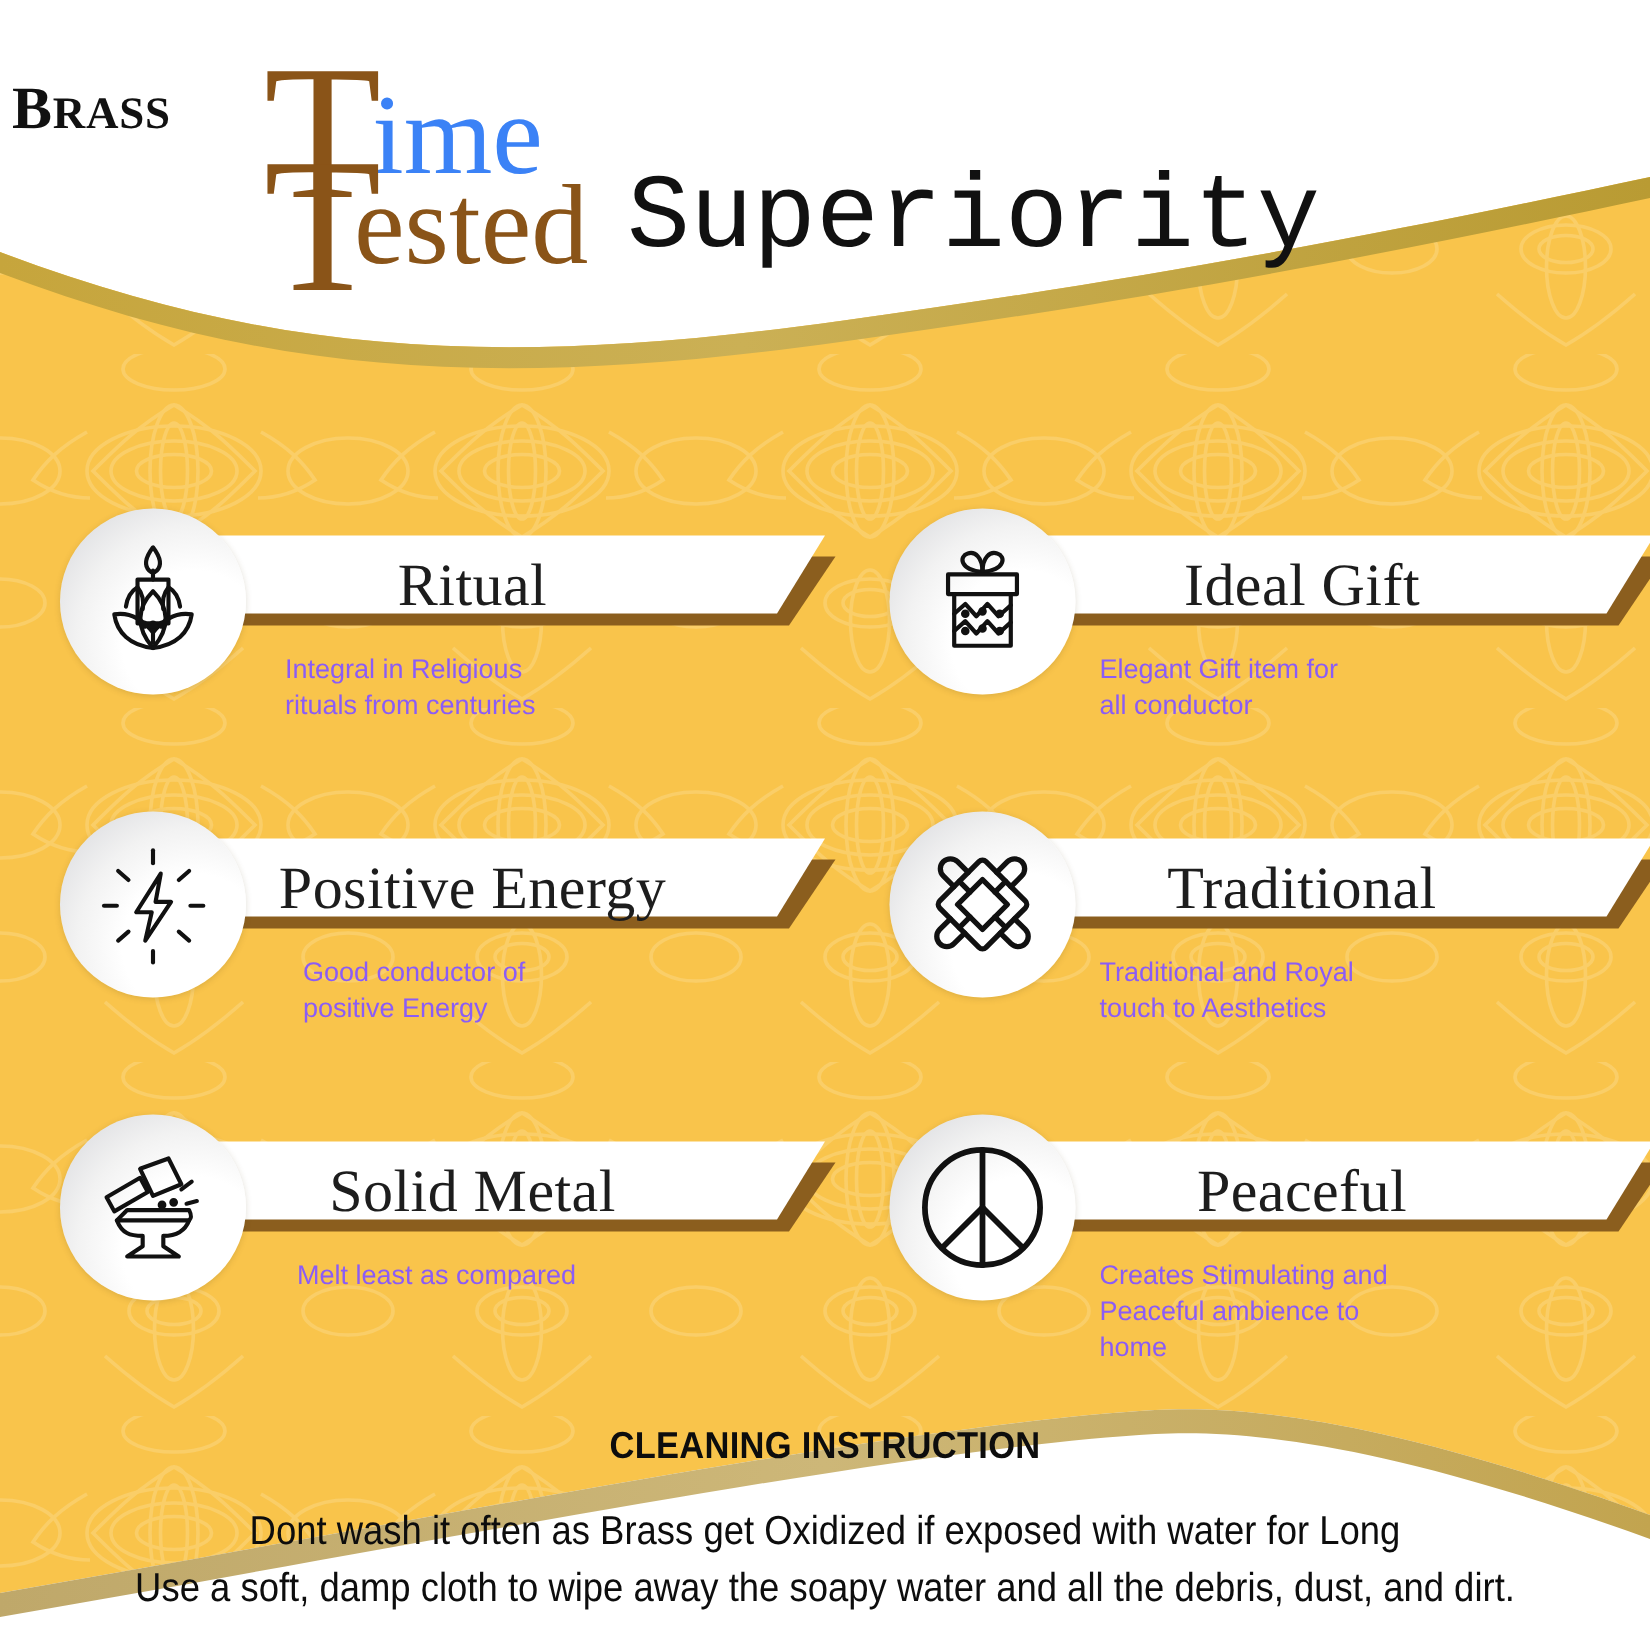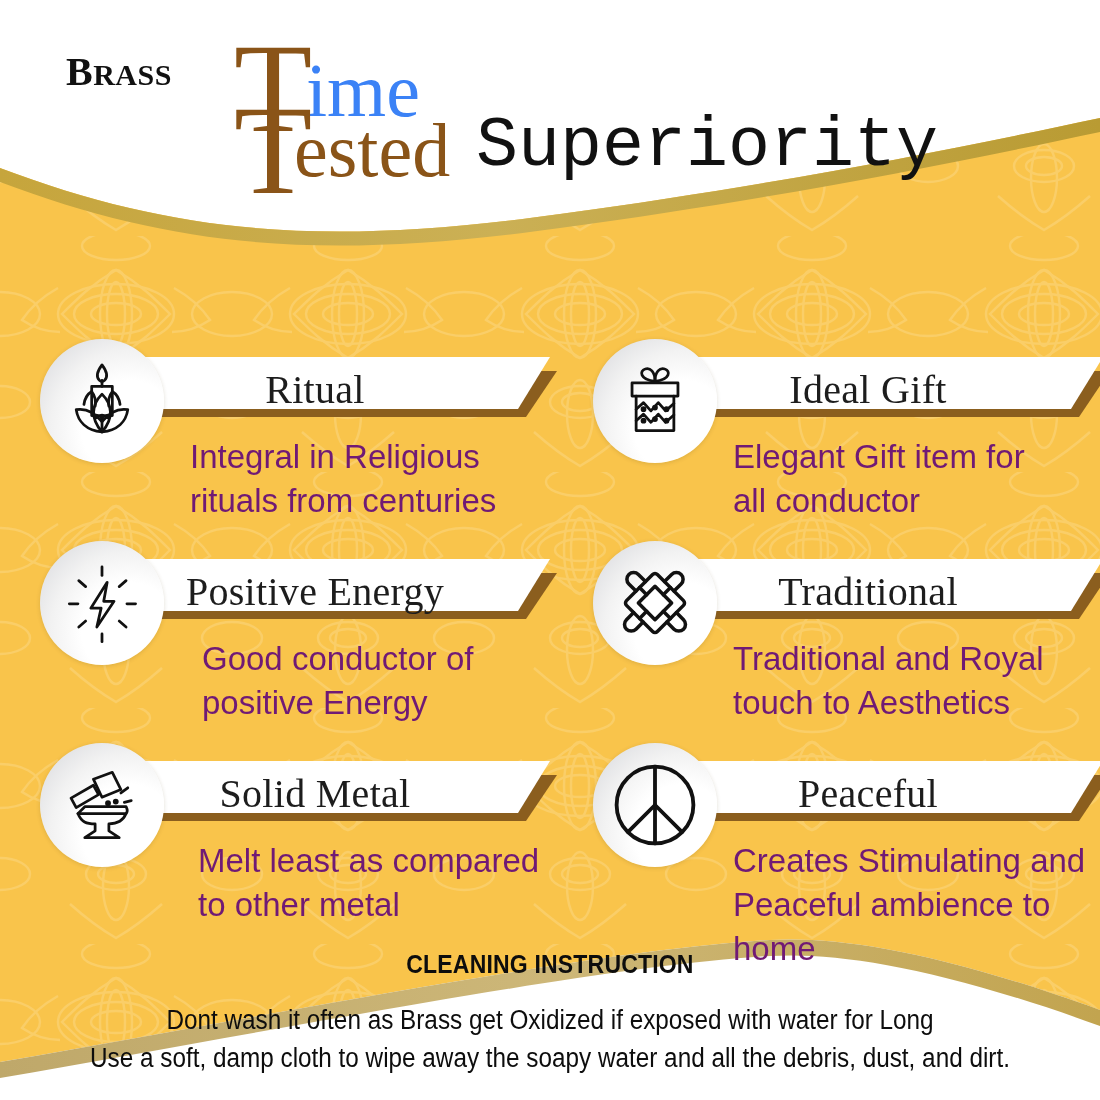--- a/index.html
+++ b/index.html
@@ -12,21 +12,21 @@
   #stage{position:relative;width:1100px;height:1100px;background:#fff;overflow:hidden;}
 
   
   #bg-svg{position:absolute;inset:0;width:1100px;height:1100px;}
 
   
   .header{
     position:absolute;left:0;top:0;width:1100px;height:190px;
     z-index:6;pointer-events:none;
   }
-  .header-inner{position:relative;width:700px;height:190px;margin-left:58px;}
+  .header-inner{position:relative;width:700px;height:190px;}
   .hd-brass{
     position:absolute;left:8px;top:52px;
     font-family:"Liberation Serif",serif;
     font-weight:700;color:#111;
     font-size:40px;letter-spacing:.5px;
     line-height:1;
   }
   .hd-brass .sc{font-size:30px;}
   .hd-t1{
     position:absolute;left:176px;top:24px;
@@ -70,21 +70,21 @@
   .card-title{
     position:absolute;left:110px;top:22px;width:330px;height:56px;
     display:flex;align-items:center;justify-content:center;
     font-family:"Liberation Serif",serif;
     font-size:40px;color:#1d1d1d;letter-spacing:.3px;
     z-index:4;white-space:nowrap;
   }
   .card-desc{
     position:absolute;left:150px;top:96px;width:360px;
     font-family:"Liberation Sans",sans-serif;
-    font-size:33px;line-height:1.33;color:#701a75;
+    font-size:18px;line-height:1.33;color:#8b5cf6;
     z-index:4;
   }
 
   
   .footer{position:absolute;left:0;top:950px;width:1100px;z-index:6;text-align:center;}
   .foot-title{
     font-family:"Liberation Sans",sans-serif;
     font-weight:700;font-size:25px;color:#0d0d0d;
     letter-spacing:.2px;transform:scaleX(.92);
   }
@@ -317,21 +317,20 @@
           <path d="M22 60 L30 52 L78 52 C 80 56 80 58 78 60"></path>
           <line x1="72" y1="36" x2="80" y2="30"></line>
           <line x1="76" y1="47" x2="84" y2="45"></line>
           <circle cx="66" cy="46" r="1.8" fill="#111"></circle>
           <circle cx="57" cy="48" r="1.8" fill="#111"></circle>
         </svg>
       </div>
       <div class="card-title">Solid Metal</div>
       <div class="card-desc" style="left:158px;">
         <div>Melt least as compared</div>
-        <div>to other metal</div>
       </div>
     </div>
 
     <div class="card" style="left:593px;top:719px;">
       <div class="banner-wrap">
         <svg width="462" height="78" viewBox="0 0 462 78">
           <path d="M8 18 L455 18 L424 64 L8 64 Z" fill="#8B5E1E"></path>
           <path d="M0 4 L448 4 L416 56 L0 56 Z" fill="#ffffff"></path>
         </svg>
       </div>

